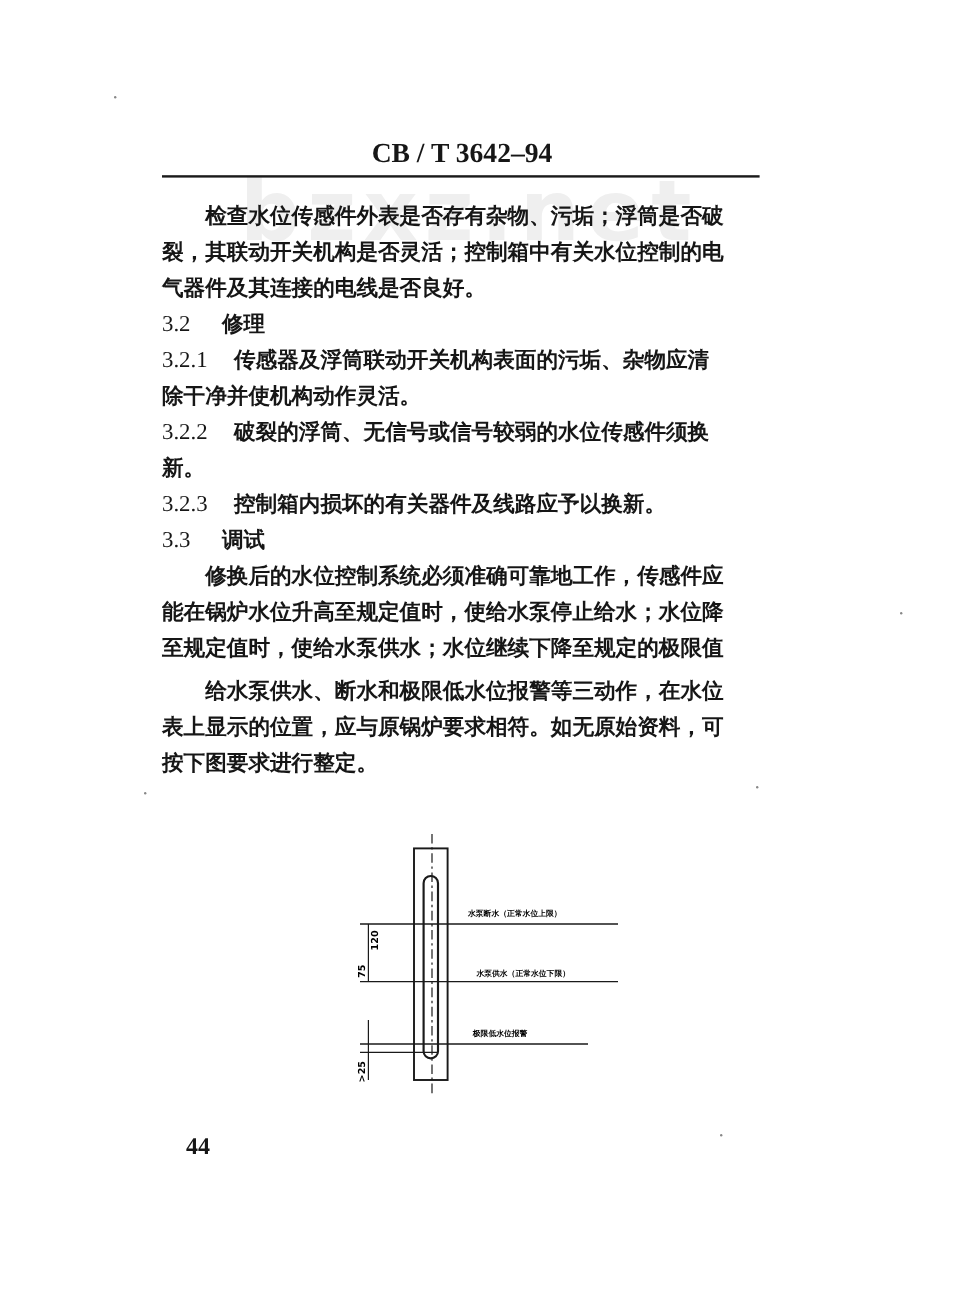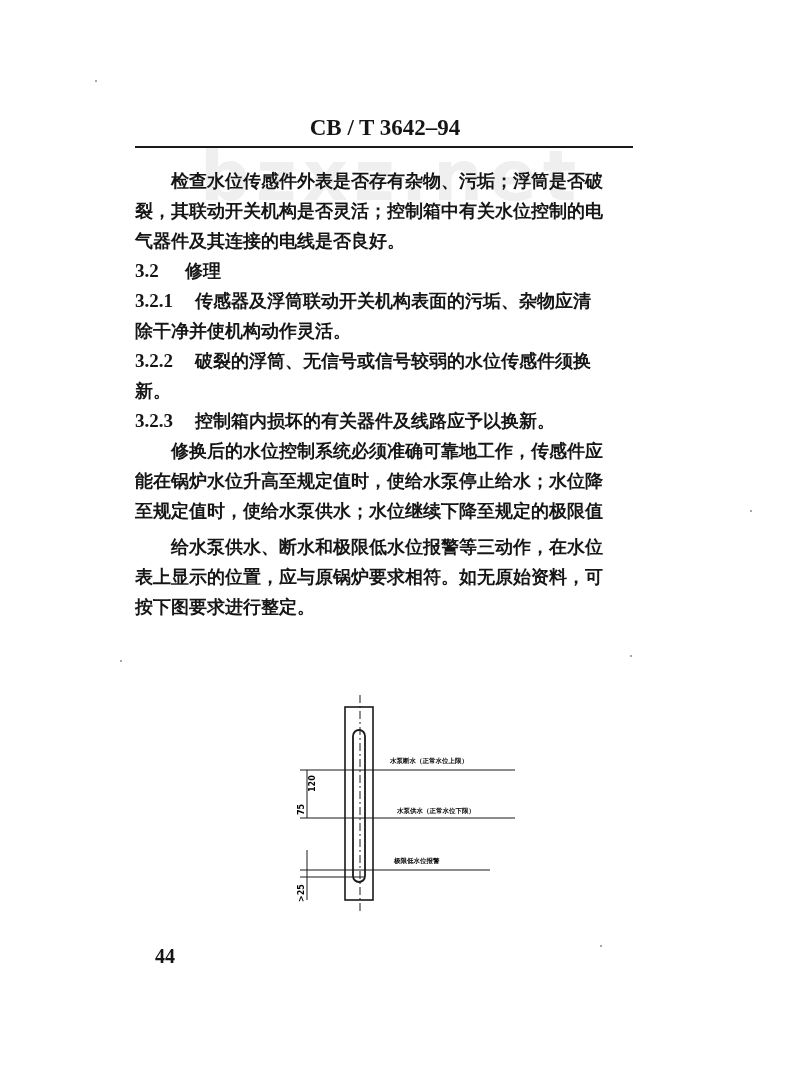--- a/index.html
+++ b/index.html
@@ -8,21 +8,21 @@
   .watermark { position: absolute; left: 200px; top: 135px; font-family: "DejaVu Sans", sans-serif;
                font-weight: bold; font-size: 70px; color: #efefef; letter-spacing: 6px; z-index: 0; }
   .header { position: absolute; left: 135px; width: 500px; top: 115px; text-align: center;
             font-family: "Liberation Serif", serif; font-weight: bold; font-size: 23px; z-index: 1; }
   .rule { position: absolute; left: 135px; width: 498px; top: 146px; height: 0;
           border-top: 2px solid #1a1a1a; z-index: 1; }
   .text { position: absolute; left: 135px; width: 500px; z-index: 1;
           font-size: 18px; font-weight: bold; line-height: 30px; }
   .line { white-space: nowrap; height: 30px; }
   .indent { padding-left: 36px; }
-  .num { font-family: "Liberation Serif", serif; font-weight: bold; font-size: 19px; display: inline-block; }
+  .num { font-family: "Liberation Serif", serif; font-weight: normal; font-size: 19px; display: inline-block; }
   .num.w2 { width: 50px; }
   .num.w3 { width: 60px; }
   .gap { height: 6px; }
   .diagram { position: absolute; left: 290px; top: 690px; width: 240px; height: 225px; z-index: 1; }
   .diagram text { font-family: "DejaVu Sans", sans-serif; font-weight: bold; }
   .pagenum { position: absolute; left: 155px; top: 945px; font-family: "Liberation Serif", serif;
              font-weight: bold; font-size: 20px; z-index: 1; }
   .speck { position: absolute; width: 2px; height: 2px; background: #888; border-radius: 1px; }
 </style>
 </head>
@@ -49,20 +49,23 @@
 
   <div class="line">
     <span class="num w3">3.2.2</span><span>破裂的浮筒、无信号或信号较弱的水位传感件须换</span>
   </div>
   <div class="line">新。</div>
 
   <div class="line">
     <span class="num w3">3.2.3</span><span>控制箱内损坏的有关器件及线路应予以换新。</span>
   </div>
 
+  <div class="line">
+    <span class="num w2">3.3</span><span>调试</span>
+  </div>
 
   <div class="line indent">修换后的水位控制系统必须准确可靠地工作，传感件应</div>
   <div class="line">能在锅炉水位升高至规定值时，使给水泵停止给水；水位降</div>
   <div class="line">至规定值时，使给水泵供水；水位继续下降至规定的极限值</div>
   <div class="gap"></div>
   <div class="line indent">给水泵供水、断水和极限低水位报警等三动作，在水位</div>
   <div class="line">表上显示的位置，应与原锅炉要求相符。如无原始资料，可</div>
   <div class="line">按下图要求进行整定。</div>
 </div>
 

